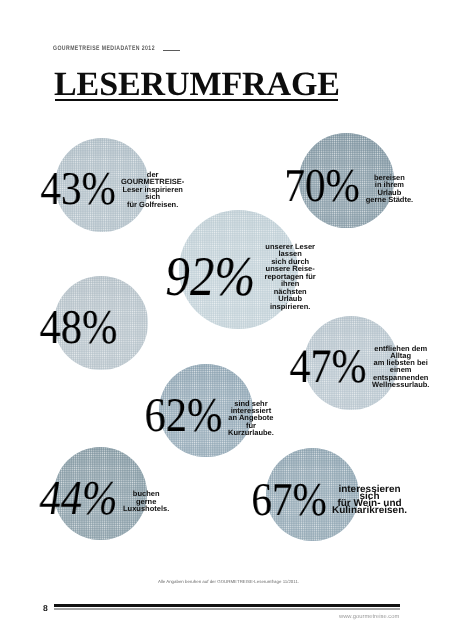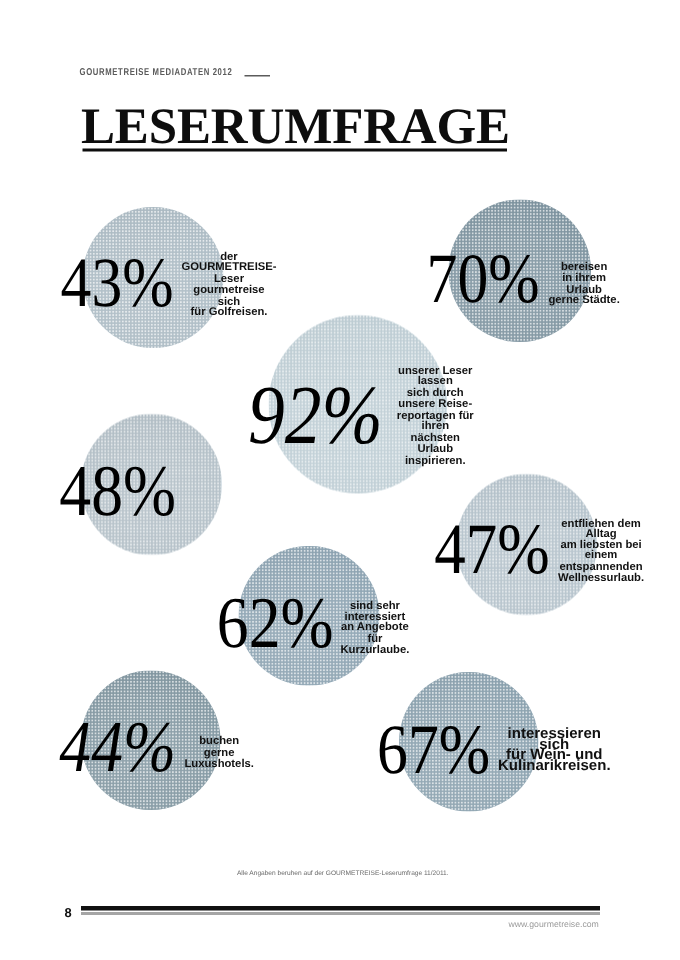--- a/index.html
+++ b/index.html
@@ -55,21 +55,21 @@
   .b2 .cap{font-size:7.5px;line-height:7.35px;margin-top:3.3px;}
   .b3 .content{padding-top:16px;}
   .b3 .num{font-size:56px;font-style:italic;}
   .b3 .cap{font-size:7.5px;line-height:7.45px;margin-top:-2px;text-align:center;}
   .b4 .content{padding-top:11.7px;gap:11px;}
   .b4 .num{font-size:48.5px;}
   .b4 .cap{font-size:7.5px;line-height:7.2px;margin-top:0.3px;}
   .b5 .content{padding-top:9.2px;}
   .b5 .num{font-size:48px;}
   .b5 .cap{font-size:7.5px;line-height:7.15px;margin-top:-2.3px;}
-  .b6 .content{padding-top:11px;justify-content:center;}
+  .b6 .content{padding-top:11px;}
   .b6 .num{font-size:48.5px;}
   .b6 .cap{font-size:7.5px;line-height:7.2px;margin-top:3.3px;}
   .b7 .content{padding-top:11.1px;}
   .b7 .num{font-size:48.5px;font-style:italic;}
   .b7 .cap{font-size:7.5px;line-height:7.5px;margin-top:2.8px;}
   .b8 .content{padding-top:11.1px;}
   .b8 .num{font-size:47px;}
   .b8 .cap{font-size:10px;line-height:7.15px;margin-top:0.8px;}
 
   
@@ -102,21 +102,21 @@
   <div class="bubble b1" style="--tint: #cedce4;">
     <div class="inner"></div>
     <div class="tex">
         <svg width="100%" height="100%" preserveAspectRatio="none">
           <rect width="100%" height="100%" fill="url(#halftone)"></rect>
         </svg>
       </div>
     <div class="content">
       <div class="num">43%</div>
       <div class="cap">der GOURMETREISE-
-Leser gourmetreise sich
+Leser inspirieren sich
 für Golfreisen.</div>
     </div>
   </div>
   <div class="bubble b2" style="--tint: #839ca9;">
     <div class="inner"></div>
     <div class="tex">
         <svg width="100%" height="100%" preserveAspectRatio="none">
           <rect width="100%" height="100%" fill="url(#halftone)"></rect>
         </svg>
       </div>

